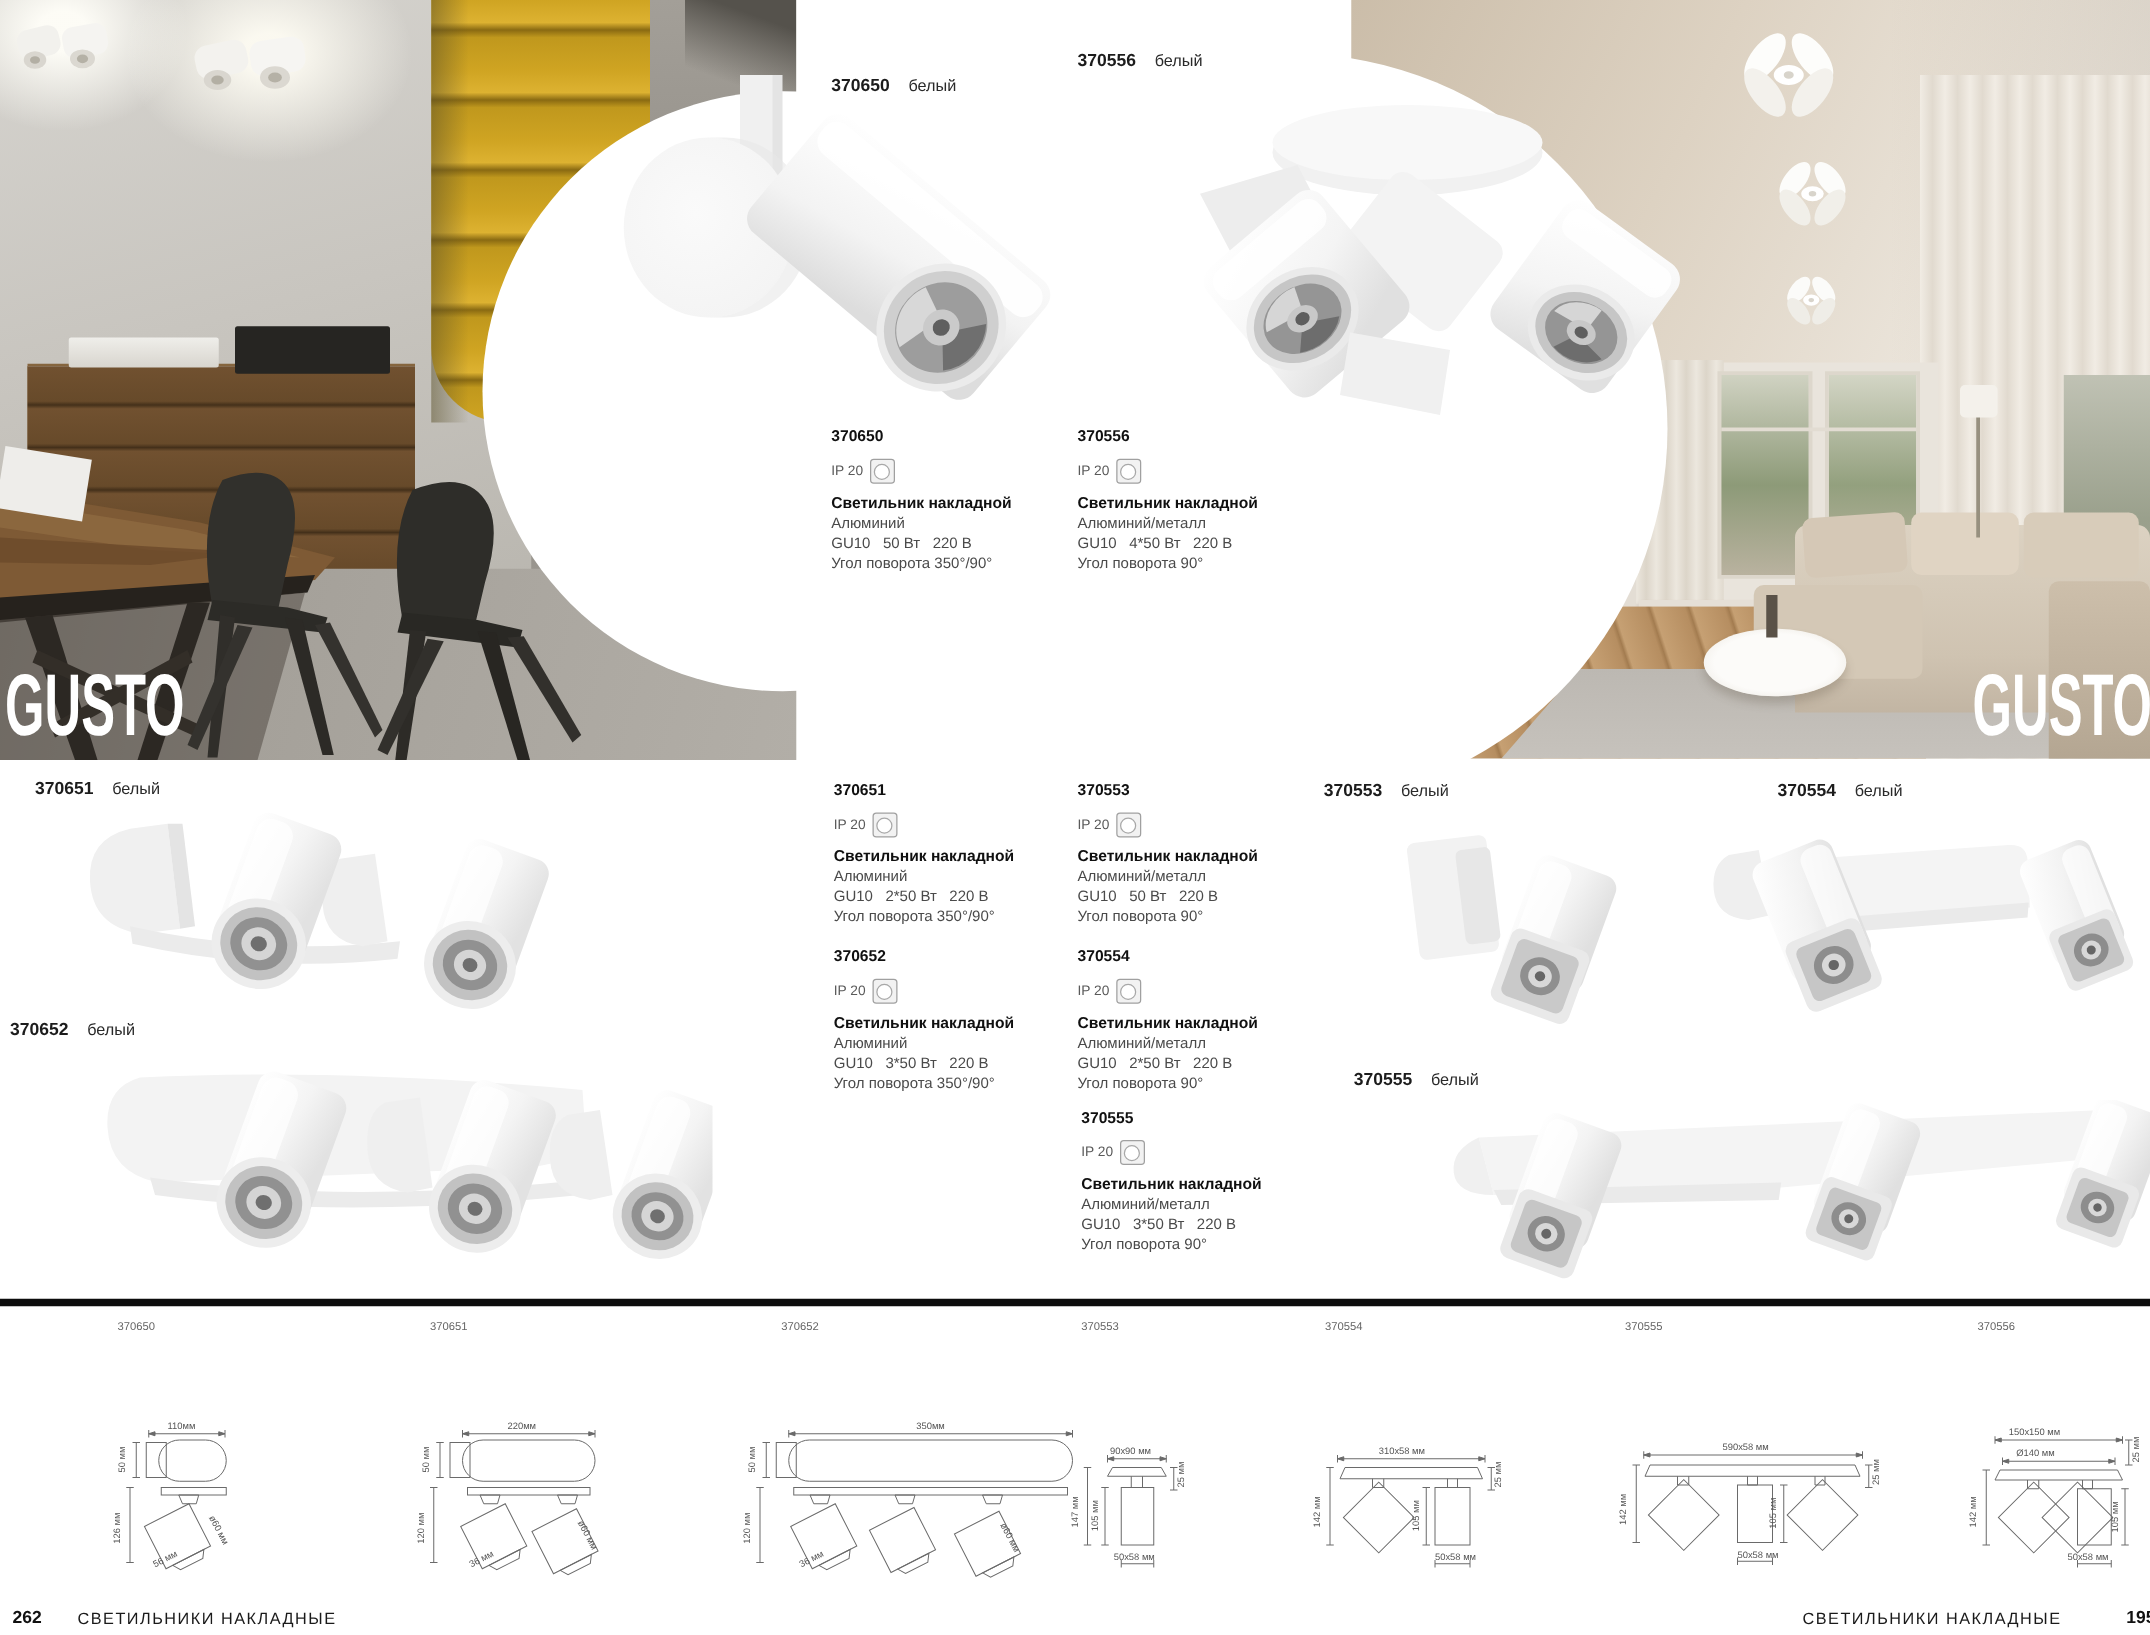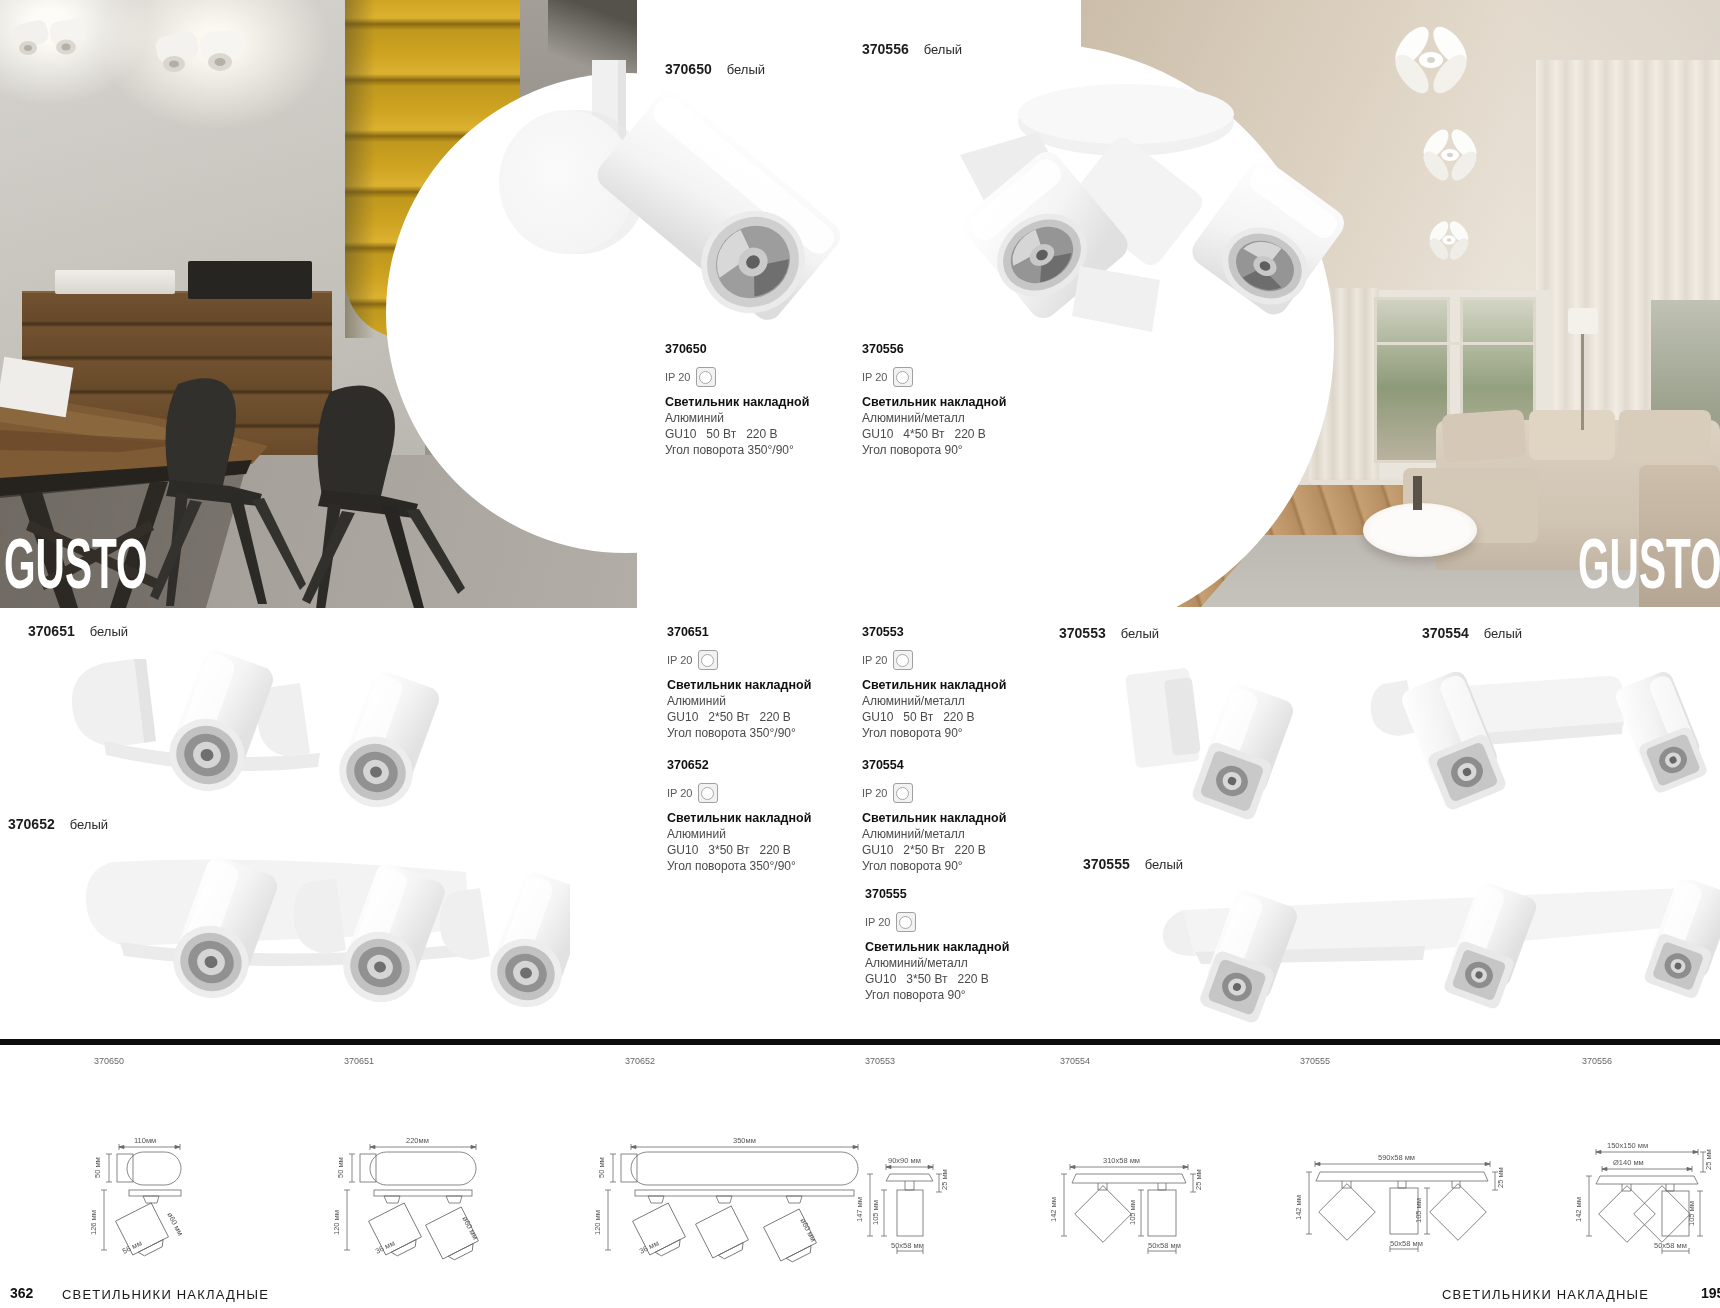--- a/index.html
+++ b/index.html
@@ -699,17 +699,17 @@
       </g>
     <path d="M1589 46 L1589 106 M1586 46 L1592 46 M1586 106 L1592 106"></path>
     <text x="1581" y="92" stroke="none" fill="#555555" transform="rotate(-90 1581 92)">142 мм</text>
     <path d="M1700 61 L1700 106 M1697 61 L1703 61 M1697 106 L1703 106"></path>
     <text x="1694" y="96" stroke="none" fill="#555555" transform="rotate(-90 1694 96)">105 мм</text>
     <text x="1654" y="118" stroke="none" fill="#555555">50x58 мм</text>
     <path d="M1662 121 L1689 121 M1662 118 L1662 124 M1689 118 L1689 124"></path>
   </g>
 </svg>
 
-<div class="abs" style="left:10px;top:1285px;font-weight:bold;font-size:14px;color:#111;">362</div>
+<div class="abs" style="left:10px;top:1285px;font-weight:bold;font-size:14px;color:#111;">262</div>
 <div class="abs foot" style="left:62px;top:1287px;">СВЕТИЛЬНИКИ НАКЛАДНЫЕ</div>
 
 <div class="abs foot" style="left:1442px;top:1287px;">СВЕТИЛЬНИКИ НАКЛАДНЫЕ</div>
 <div class="abs" style="left:1701px;top:1285px;font-weight:bold;font-size:14px;color:#111;">195</div>
 
 </body></html>

